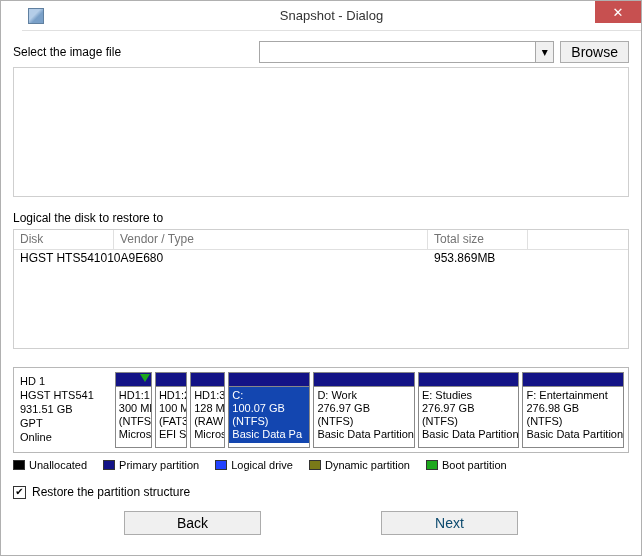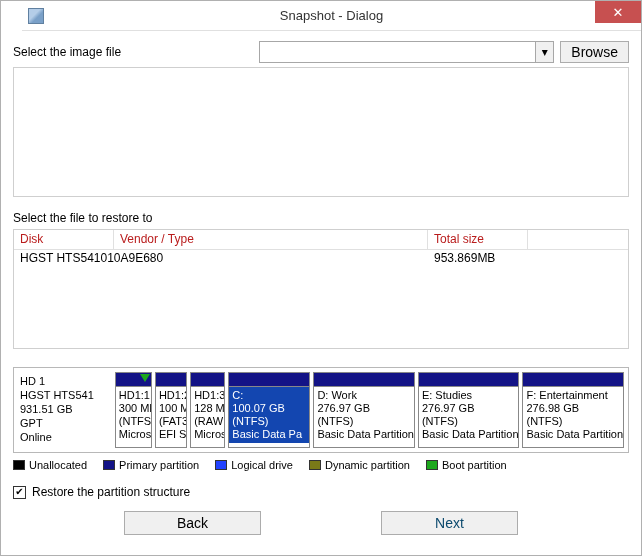--- a/index.html
+++ b/index.html
@@ -102,21 +102,21 @@
   .dhead {
     display: flex;
     background: #fff;
     border-bottom: 1px solid #e0e0e0;
     height: 20px;
   }
   .dhead > div {
     border-right: 1px solid #e0e0e0;
     padding: 2px 6px;
     font-size: 12px;
-    color: #b91c1c;
+    color: #737373;
   }
   .c-disk { width: 100px; }
   .c-vendor { flex: 1; }
   .c-size { width: 100px; }
   .c-x { width: 100px; border-right: none !important; }
   .drow { display: flex; height: 18px; }
   .drow > div { padding: 1px 6px; }
 
   .partpanel {
     border: 1px solid #b8b8b8;
@@ -197,21 +197,21 @@
   <div class="row1">
     <div class="lbl">Select the image file</div>
     <div class="combo">
       <div class="arrow">▾</div>
     </div>
     <div class="btn">Browse</div>
   </div>
 
   <div class="emptybox"></div>
 
-  <div class="sectlbl">Select the file to restore to</div>
+  <div class="sectlbl">Logical the disk to restore to</div>
 
   <div class="disktable">
     <div class="dhead">
       <div class="c-disk">Disk</div>
       <div class="c-vendor">Vendor / Type</div>
       <div class="c-size">Total size</div>
       <div class="c-x"></div>
     </div>
     <div class="drow">
       <div class="c-vendor">HGST HTS541010A9E680</div>

